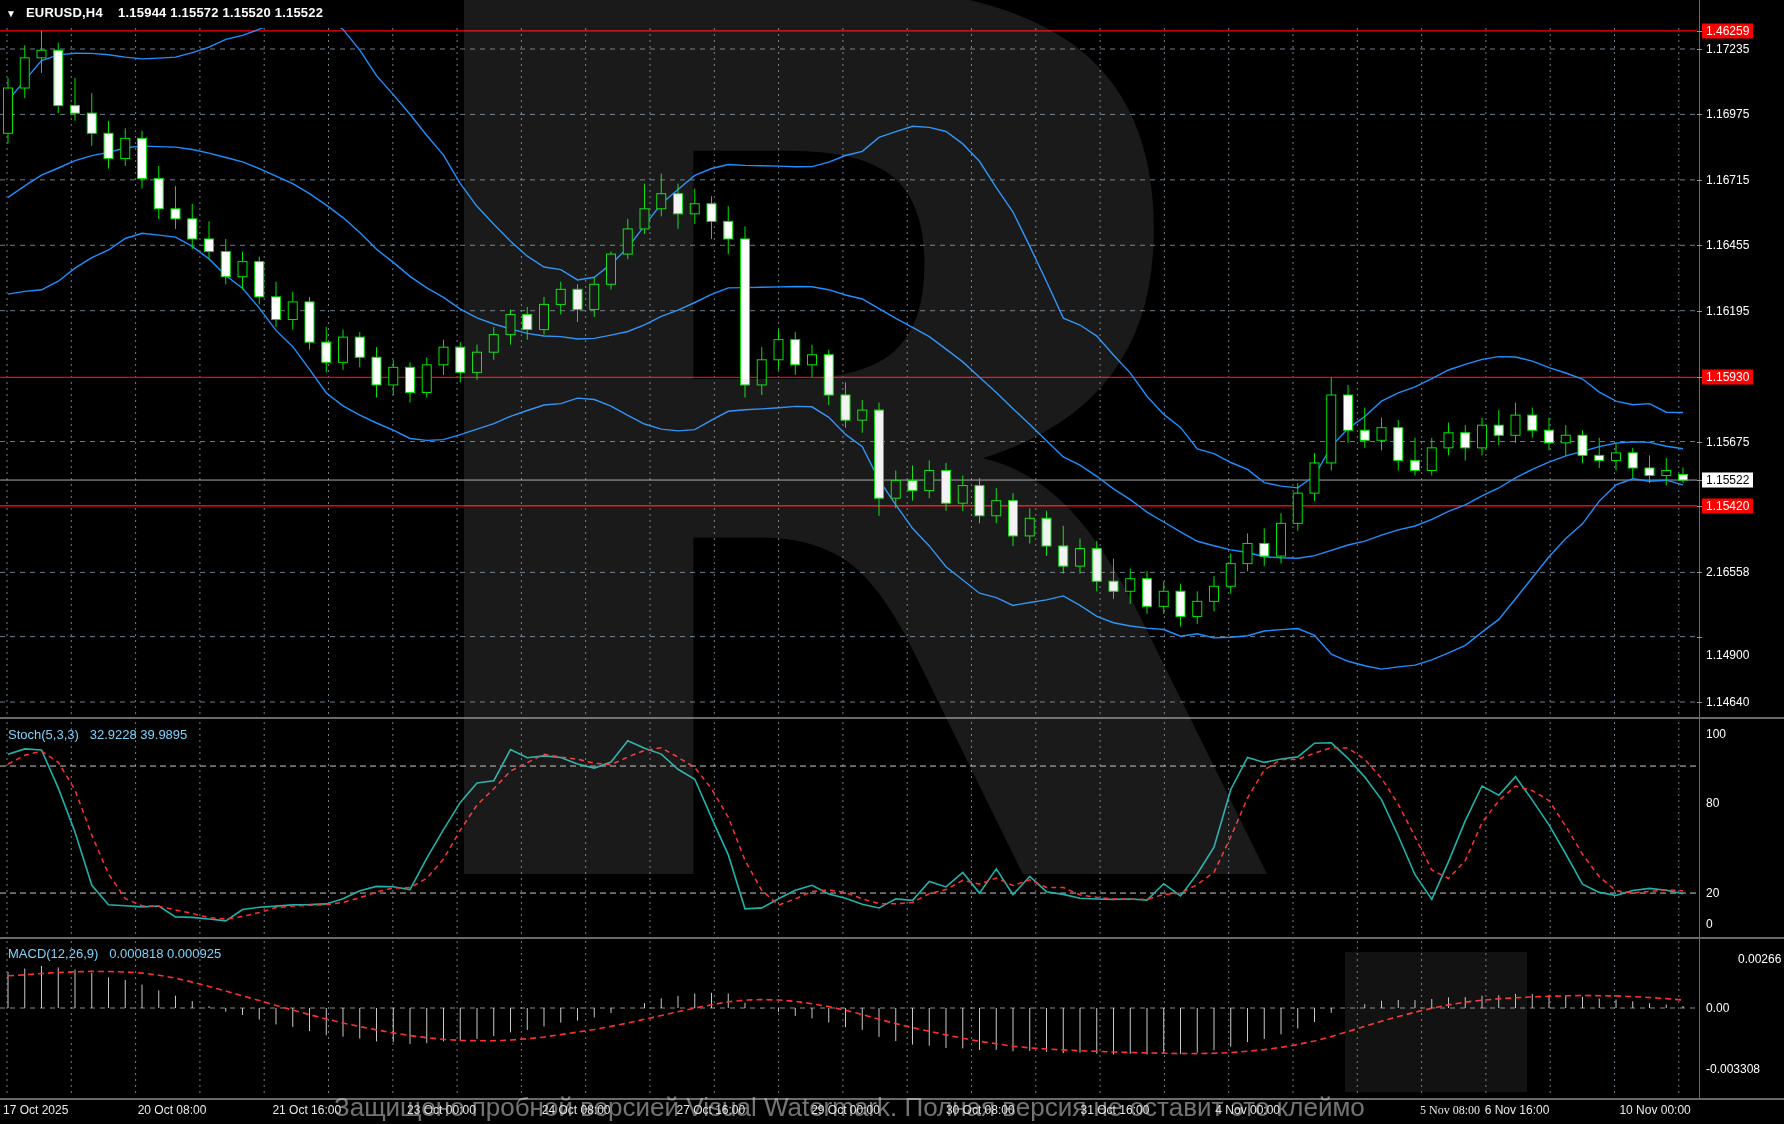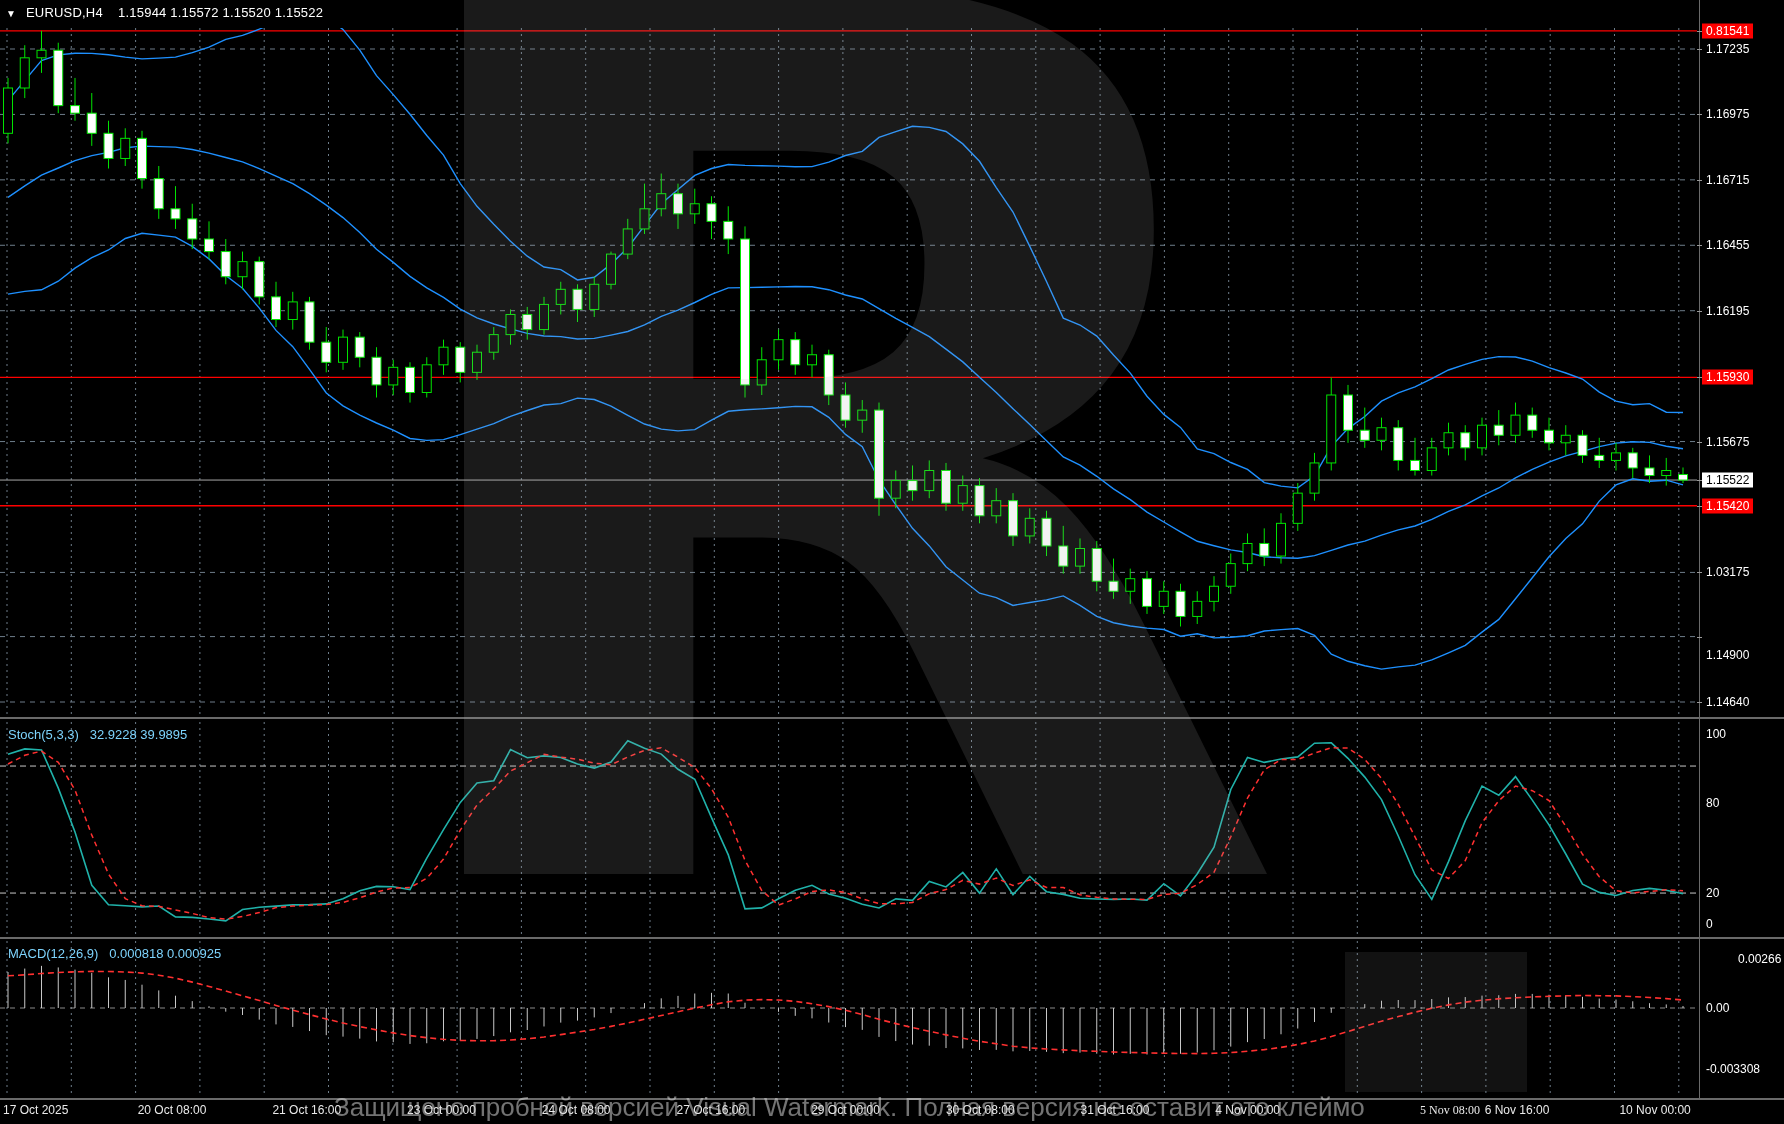--- a/index.html
+++ b/index.html
@@ -4,21 +4,21 @@
 <style>
   html,body{margin:0;padding:0;background:#000;}
   body{width:1784px;height:1124px;overflow:hidden;font-family:"Liberation Sans",sans-serif;}
   #app{position:relative;width:1784px;height:1124px;background:#000;}
   svg{position:absolute;left:0;display:block;}
   #svg-main{top:28px;}
   #svg-stoch{top:722px;}
   #svg-macd{top:941px;}
   .hsep{position:absolute;left:0;width:1784px;height:2px;background:#6a6a6a;z-index:4;}
   #vaxis-line{position:absolute;left:1699px;top:0;width:1px;height:1100px;background:#6a6a6a;z-index:4;}
-  #title-bar{position:absolute;left:6px;top:5px;font-size:13px;font-weight:normal;color:#fff;z-index:8;letter-spacing:.2px;}
+  #title-bar{position:absolute;left:6px;top:5px;font-size:13px;font-weight:bold;color:#fff;z-index:8;letter-spacing:.2px;}
   #title-bar .tri{font-size:10px;margin-right:6px;}
   .panel-label{position:absolute;left:8px;font-size:13px;color:#7dd3fc;z-index:8;}
   #stoch-label{top:727px;}
   #macd-label{top:946px;}
   .axis-label{position:absolute;left:1706px;transform:translateY(-50%);font-size:12px;line-height:15px;color:#fff;white-space:nowrap;z-index:7;}
   .axis-label.red{left:1702px;background:#f00;color:#fff;padding:0 4px;}
   .axis-label.current{left:1702px;background:#fff;color:#000;padding:0 4px;}
   .tick{position:absolute;left:1697px;width:5px;height:1px;background:#999;z-index:6;}
   .time-label{position:absolute;top:1103px;font-size:12px;color:#eaeaea;white-space:nowrap;z-index:6;}
   #wm-letter{position:absolute;left:352px;top:-158px;font-size:1220px;line-height:1;font-weight:bold;
@@ -466,41 +466,41 @@
     <span>32.9228 39.9895</span>
   </div>
 
   <div id="macd-label" class="panel-label">
     <span>MACD(12,26,9)</span>
     <span>&nbsp;</span>
     <span>0.000818 0.000925</span>
   </div>
 
   <div id="price-axis">
-      <div class="axis-label red" style="top: 30.8819px;">0.81541</div>
+      <div class="axis-label red" style="top: 30.8819px;">1.46259</div>
       <div class="tick" style="top: 30.8819px;"></div>
       <div class="axis-label" style="top: 49px;">1.17235</div>
       <div class="tick" style="top: 49px;"></div>
       <div class="axis-label" style="top: 114.426px;">1.16975</div>
       <div class="tick" style="top: 114.426px;"></div>
       <div class="axis-label" style="top: 179.853px;">1.16715</div>
       <div class="tick" style="top: 179.853px;"></div>
       <div class="axis-label" style="top: 245.279px;">1.16455</div>
       <div class="tick" style="top: 245.279px;"></div>
       <div class="axis-label" style="top: 310.706px;">1.16195</div>
       <div class="tick" style="top: 310.706px;"></div>
       <div class="axis-label red" style="top: 377.39px;">1.15930</div>
       <div class="tick" style="top: 377.39px;"></div>
       <div class="axis-label" style="top: 441.558px;">1.15675</div>
       <div class="tick" style="top: 441.558px;"></div>
       <div class="axis-label current" style="top: 480.059px;">1.15522</div>
       <div class="tick" style="top: 480.059px;"></div>
       <div class="axis-label red" style="top: 505.727px;">1.15420</div>
       <div class="tick" style="top: 505.727px;"></div>
-      <div class="axis-label" style="top: 572.411px;">1.03175</div>
+      <div class="axis-label" style="top: 572.411px;">2.16558</div>
       <div class="tick" style="top: 572.411px;"></div>
       <div class="axis-label" style="top: 655px;">1.14900</div>
       <div class="tick" style="top: 636.579px;"></div>
       <div class="axis-label" style="top: 702.006px;">1.14640</div>
       <div class="tick" style="top: 702.006px;"></div>
       <div class="axis-label" style="top: 734px;">100</div>
       <div class="axis-label" style="top: 766.04px; margin-top: 37px;">80</div>
       <div class="axis-label" style="top: 893.06px;">20</div>
       <div class="axis-label" style="top: 924px;">0</div>
       <div class="axis-label" style="top: 959.282px; margin-left: 32px;">0.00266</div>

